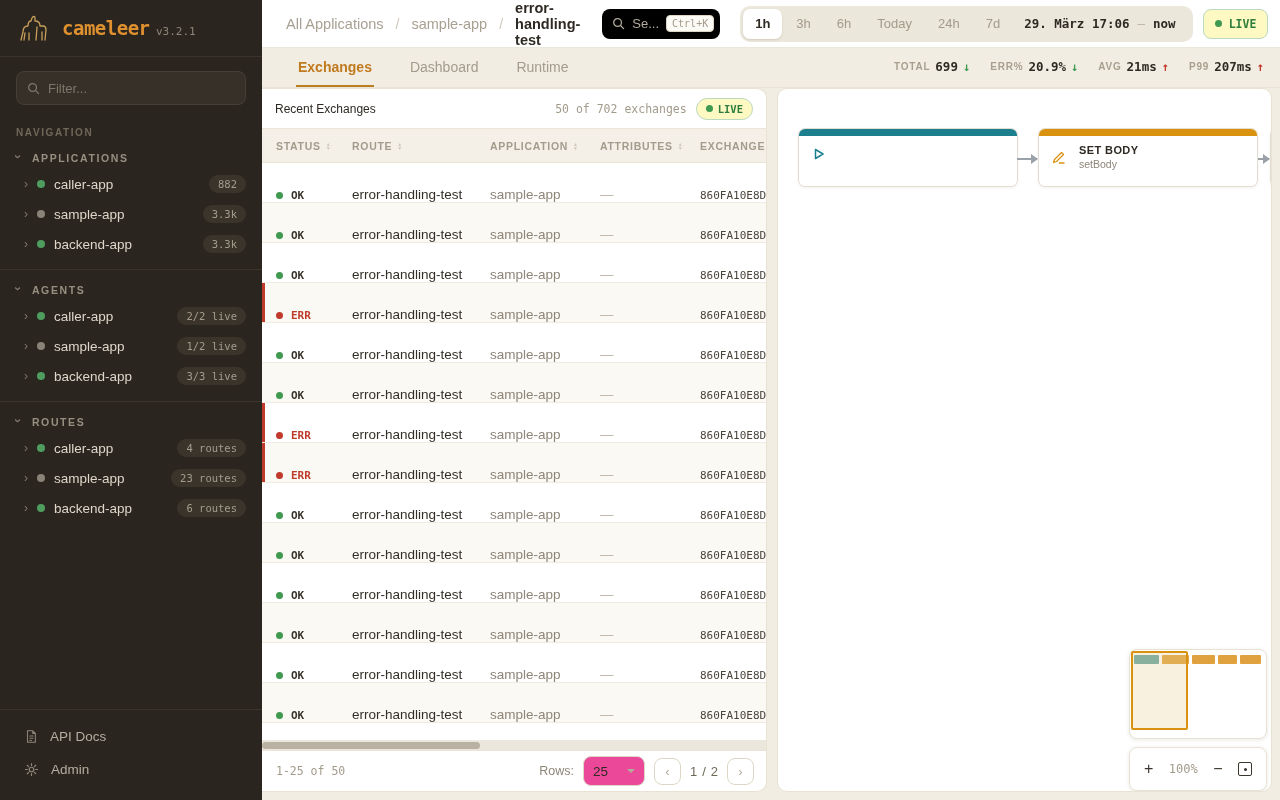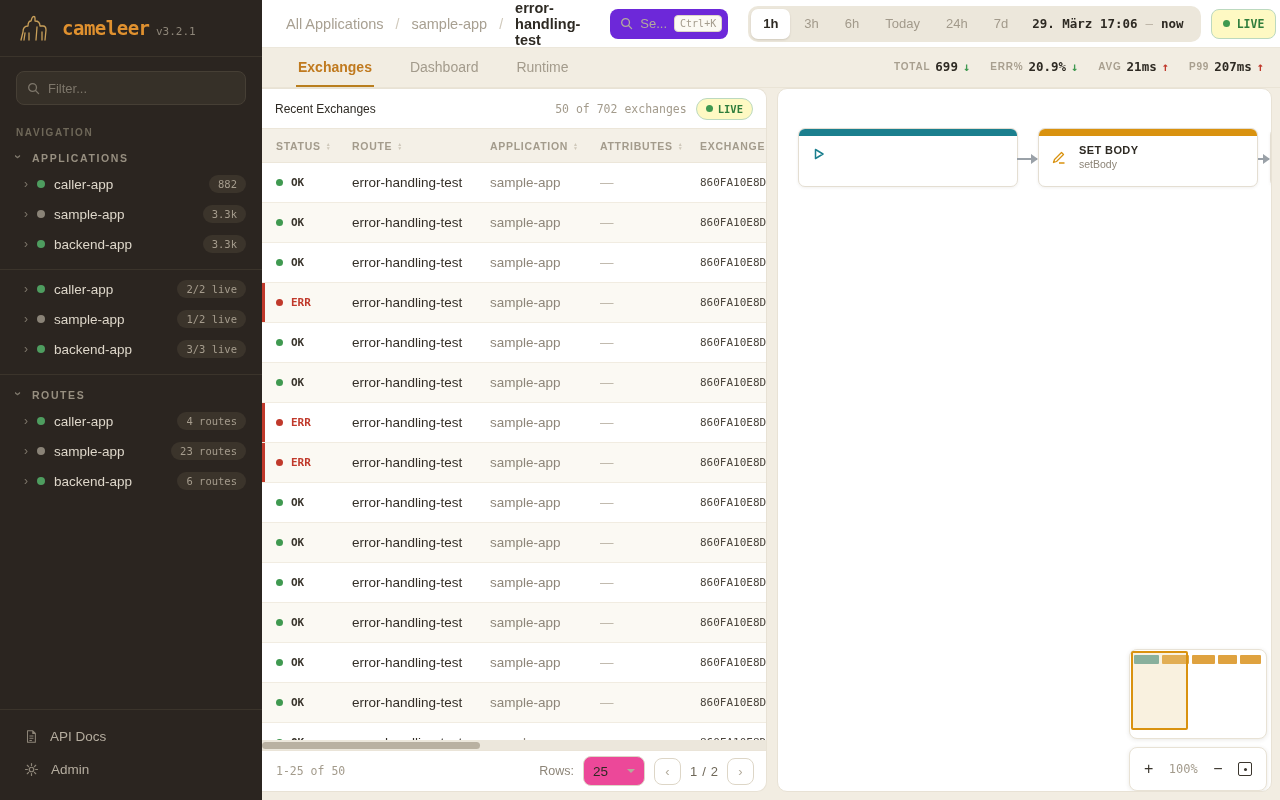--- a/index.html
+++ b/index.html
@@ -36,21 +36,21 @@
   .sb-footer{margin-top:auto;border-top:1px solid var(--sb-border);padding:10px 0 14px}
   .sb-link{display:flex;align-items:center;gap:12px;padding:9px 16px 9px 24px;color:#b5ad9f;font-size:13.5px;cursor:pointer}
   .sb-link svg{color:#8d8578}
 
   
   .main{flex:1;display:flex;flex-direction:column;min-width:0}
   .topbar{height:48px;background:#fff;border-bottom:1px solid #ece7db;display:flex;align-items:center;padding:0 16px 0 24px;gap:10px}
   .crumb{font-size:14.5px;color:var(--soft);white-space:nowrap}
   .crumb-sep{color:#cfc8ba;font-size:14px;margin:0 2px}
   .crumb-current{font-size:14.5px;font-weight:bold;color:var(--ink)}
-  .search-box{margin-left:20px;height:30px;background:#6d28d9;border-radius:8px;display:flex;align-items:center;gap:7px;padding:0 6px 0 10px;color:#b3ab9c;font-size:13px;cursor:text}
+  .search-box{margin-left:12px;height:30px;background:#000000;border-radius:8px;display:flex;align-items:center;gap:7px;padding:0 6px 0 10px;color:#b3ab9c;font-size:13px;cursor:text}
   .kbd{font-family:"DejaVu Sans Mono",monospace;font-size:10px;color:#a49c8d;border:1px solid #ddd6c7;background:#fcfaf4;border-radius:4px;padding:2px 5px}
   .v-divider{width:1px;height:24px;background:#e5dfd2;margin-left:auto}
   .seg{height:36px;background:#ece7db;border-radius:10px;display:flex;align-items:center;padding:3px;gap:2px}
   .seg-btn{padding:0 12px;height:30px;display:flex;align-items:center;border-radius:7px;font-size:13px;color:#a29a8b;cursor:pointer;white-space:nowrap}
   .seg-btn.active{background:#fff;color:var(--ink);font-weight:bold;box-shadow:0 1px 2px rgba(60,50,30,.15)}
   .seg-date{display:flex;align-items:center;gap:8px;padding:0 14px 0 10px;font-family:"DejaVu Sans Mono",monospace;font-size:12.5px;font-weight:bold;color:var(--ink);white-space:nowrap}
   .seg-date .sep{color:#b8b0a2;font-weight:normal}
   .live-badge{height:30px;display:flex;align-items:center;gap:7px;border:1px solid #bcd9bf;background:#fef9c3;border-radius:8px;padding:0 11px;color:#2f7d3c;font-family:"DejaVu Sans Mono",monospace;font-size:11.5px;font-weight:bold;cursor:pointer}
   .live-badge .dot{width:7px;height:7px;background:#3f9950}
 
@@ -76,21 +76,21 @@
   .live-badge.small{height:22px;padding:0 9px;font-size:10.5px;gap:5px;border-radius:11px}
   .thead{height:35px;background:#f4f0e7;border-top:1px solid #ece6d9;border-bottom:1px solid #ece6d9;display:flex;align-items:center}
   .th{display:flex;align-items:center;gap:5px;font-size:10.5px;font-weight:bold;letter-spacing:.7px;color:#a39b8c;cursor:pointer}
   .sort-icon{display:flex;flex-direction:column;line-height:4px;font-size:5px;color:#cfc8ba}
   .c-status{width:90px;padding-left:14px}
   .c-route{width:138px}
   .c-app{width:110px}
   .c-attr{width:100px}
   .c-exch{flex:1;min-width:0;overflow:hidden;white-space:nowrap}
   .rows{flex:1;overflow:hidden}
-  .trow{height:40px;display:flex;align-items:center;border-bottom:1px solid #f1ece1;cursor:pointer;position:relative}
+  .trow{height:40px;display:flex;align-items:flex-end;border-bottom:1px solid #f1ece1;cursor:pointer;position:relative}
   .trow:nth-child(even){background:#fbf9f3}
   .trow.err::before{content:"";position:absolute;left:0;top:0;bottom:0;width:3px;background:var(--red)}
   .cell{font-size:13.5px;color:#332e27}
   .cell.c-status{display:flex;align-items:center;gap:8px;font-family:"DejaVu Sans Mono",monospace;font-size:11px;font-weight:bold;color:#3a352d}
   .trow.err .cell.c-status{color:var(--red)}
   .cell.c-app{color:#8d8578}
   .cell.c-attr{color:#b9b2a4}
   .cell.c-exch{font-family:"DejaVu Sans Mono",monospace;font-size:11px;color:#4a443b}
   .hscroll{height:10px;background:#ece7dc;position:relative;flex:none}
   .hscroll-thumb{position:absolute;left:0;top:1.5px;width:218px;height:7px;border-radius:4px;background:#b9b1a2;cursor:grab}
@@ -166,20 +166,24 @@
   </div>
   <div class="sb-item">
     <span class="chev">›</span>
       <span class="dot green"></span>
     <span>backend-app</span>
     <span class="sb-badge mono">3.3k</span>
   </div>
 
   <div class="sb-divider"></div>
 
+  <div class="section-head">
+    <span class="chev down">›</span>
+    <span>AGENTS</span>
+  </div>
   <div class="sb-item">
     <span class="chev">›</span>
       <span class="dot green"></span>
     <span>caller-app</span>
     <span class="sb-badge mono">2/2 live</span>
   </div>
   <div class="sb-item">
     <span class="chev">›</span>
       <span class="dot gray"></span>
     <span>sample-app</span>

